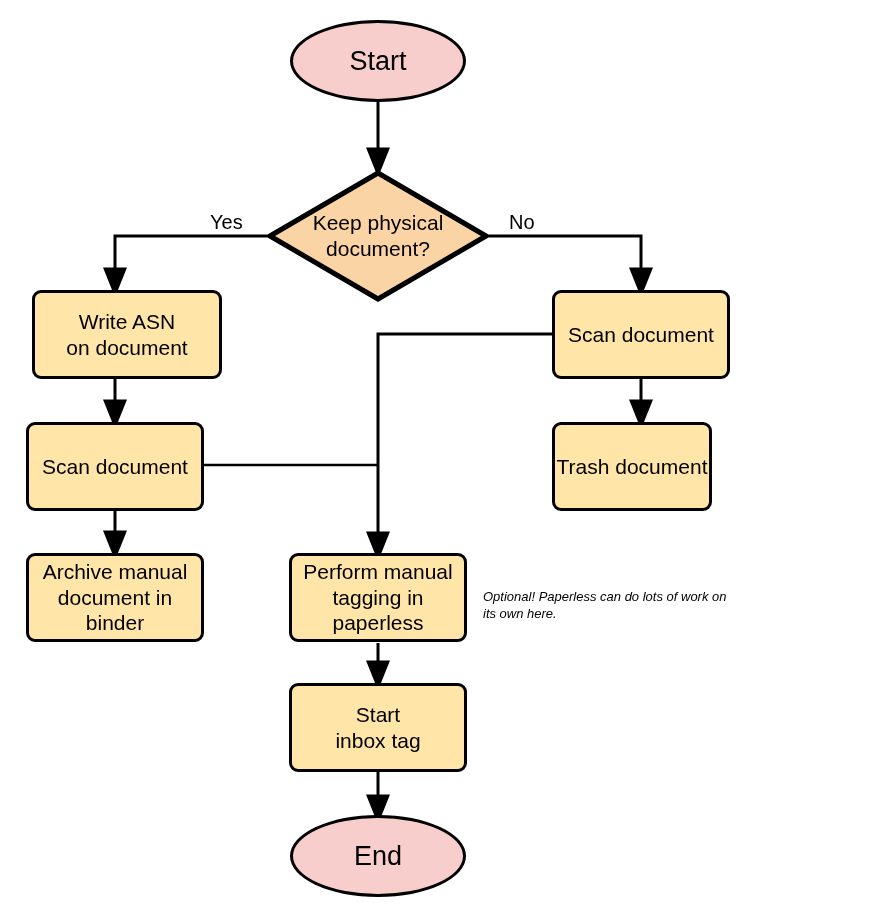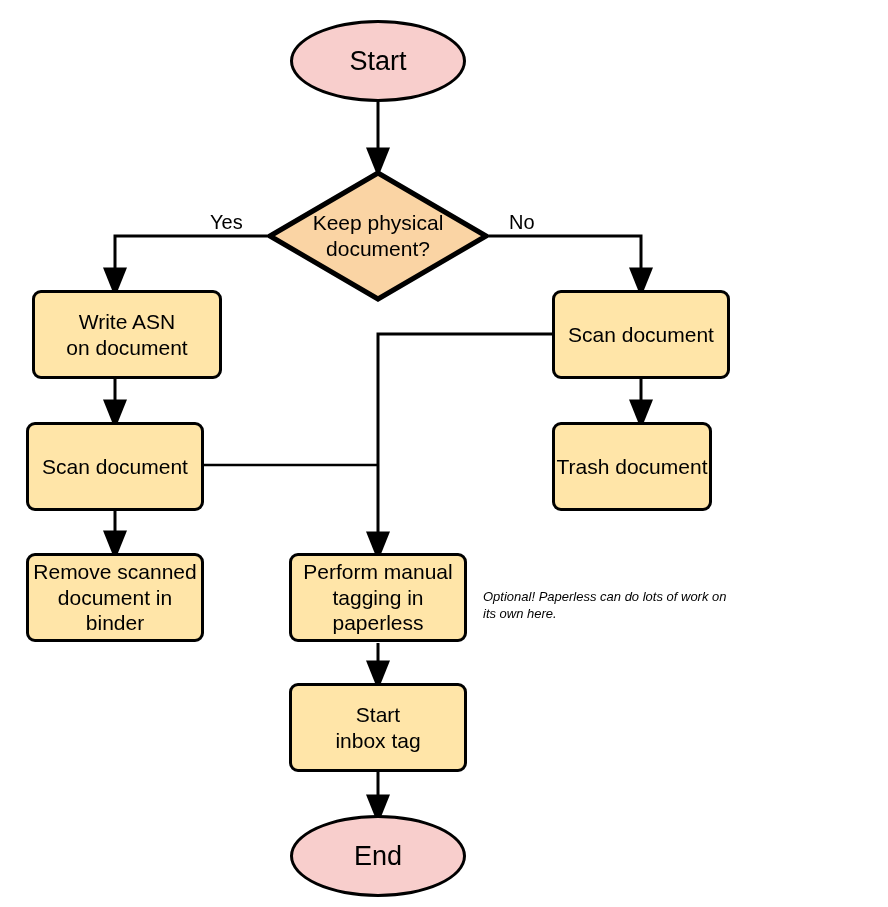--- a/index.html
+++ b/index.html
@@ -130,21 +130,21 @@
   <div class="node node-process" style="left:24px; top:290px; width:190px; height:89px; background:#FFE5A8;margin-left:8px;">
     <span>Write ASN
 on document</span>
   </div>
 
   <div class="node node-process" style="left:26px; top:422px; width:178px; height:89px; background:#FFE5A8;">
     <span>Scan document</span>
   </div>
 
   <div class="node node-process" style="left:26px; top:553px; width:178px; height:89px; background:#FFE5A8;">
-    <span>Remove scanned
+    <span>Archive manual
 document in
 binder</span>
   </div>
 
   <div class="node node-process" style="left:552px; top:290px; width:178px; height:89px; background:#FFE5A8;">
     <span>Scan document</span>
   </div>
 
   <div class="node node-process" style="left:552px; top:422px; width:160px; height:89px; background:#FFE5A8;">
     <span>Trash document</span>

